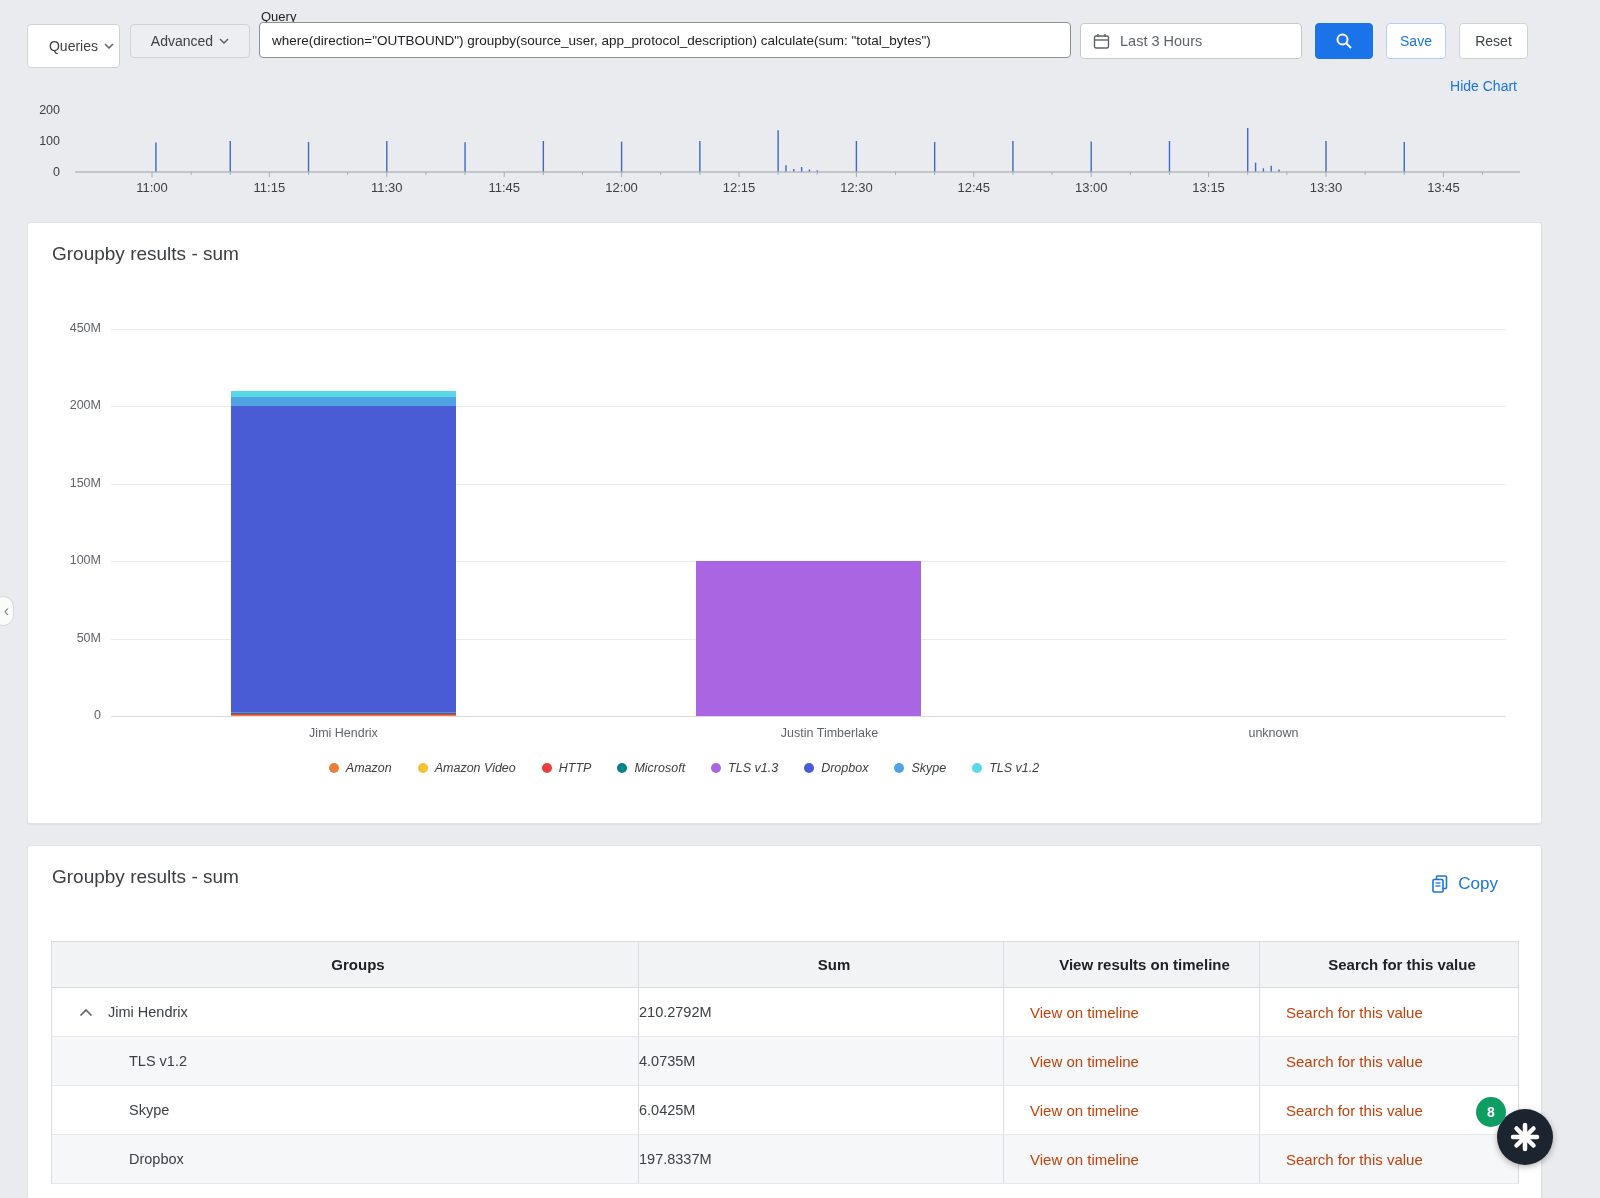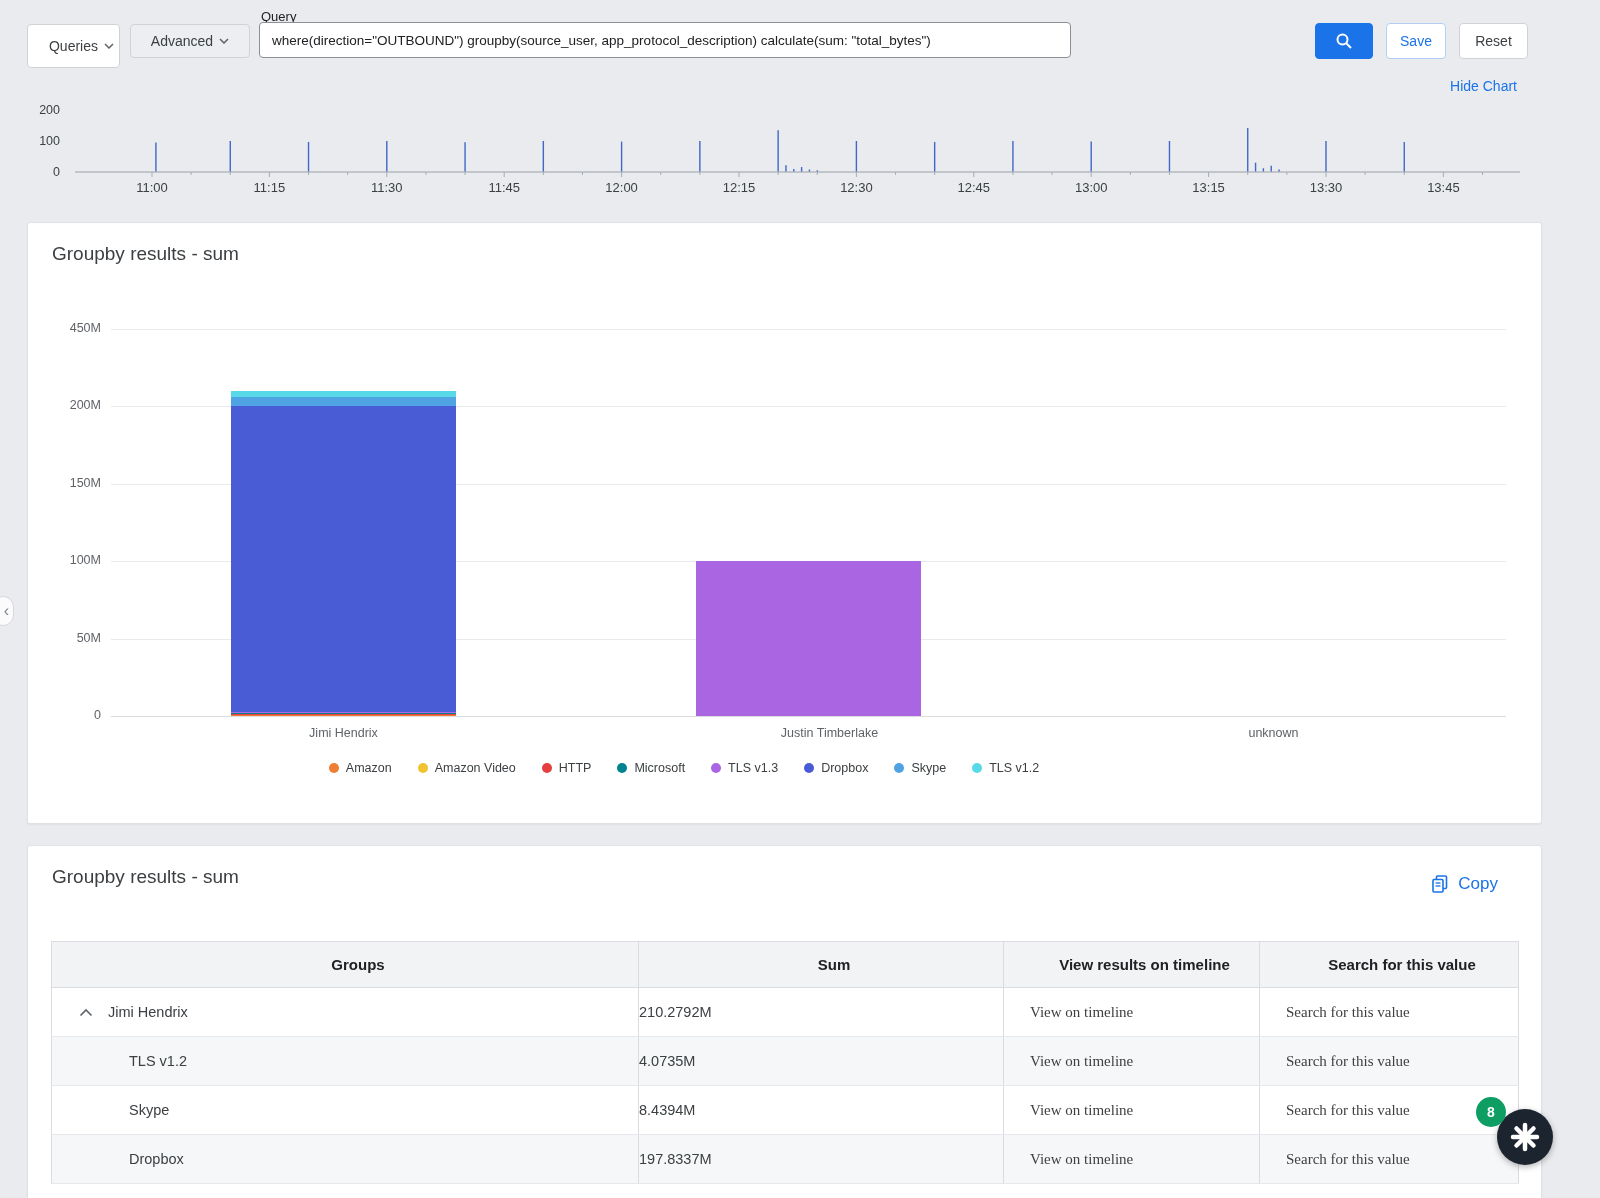--- a/index.html
+++ b/index.html
@@ -30,40 +30,40 @@
   .card1{left:27px;top:222px;width:1513px;height:600px;}
   .card2{left:27px;top:845px;width:1513px;height:430px;}
   .card-title{position:absolute;left:24px;top:20px;font-size:19px;font-weight:400;color:#3c4043;margin:0;}
   
   .bar-plot{position:absolute;left:83px;top:106px;width:1395px;height:387px;}
   .gridline{position:absolute;left:0;right:0;height:1px;background:#e8eaec;}
   .gridline.zero{background:#dadce0;}
   .y-lab{position:absolute;width:68px;text-align:right;font-size:12.5px;color:#5f6368;}
   .bar-seg{position:absolute;}
   .cat-lab{position:absolute;text-align:center;font-size:12.5px;color:#5f6368;}
-  .legend{position:absolute;left:0;top:538px;width:1312px;display:flex;justify-content:center;gap:26px;}
+  .legend{position:absolute;left:0;top:538px;width:1312px;display:flex;justify-content:center;gap:26px;font-style:italic;}
   .legend-item{display:flex;align-items:center;gap:7px;font-size:12.5px;color:#3c4043;cursor:pointer;}
   .legend-dot{width:10px;height:10px;border-radius:50%;}
   
   .copy-link{position:absolute;right:43px;top:28px;display:flex;align-items:center;gap:8px;
        color:#1a73e8;font-size:17px;cursor:pointer;text-decoration:none;text-align:center;}
   
   .gtable{position:absolute;left:23px;top:95px;width:1467px;border-collapse:collapse;table-layout:fixed;
        border:1px solid #dadce0;font-size:14.5px;background:#fff;}
   .gtable col.c1{width:587px;} .gtable col.c2{width:365px;} .gtable col.c3{width:256px;} .gtable col.c4{width:259px;}
   .gtable th{background:#f1f3f4;height:45px;text-align:center;font-weight:700;font-size:15px;color:#202124;
        padding:0 0 0 26px;border-right:1px solid #dadce0;border-bottom:1px solid #dadce0;}
   .gtable th:last-child,.gtable td:last-child{border-right:none;}
   .gtable td{height:48px;border-right:1px solid #dadce0;border-bottom:1px solid #e6e8eb;padding:0;}
   .gtable tr.alt td{background:#f6f7f8;}
   .cell-group{display:flex;align-items:center;gap:12px;padding-left:24px;}
   .cell-group.indent{padding-left:77px;}
   .chev-btn{display:inline-flex;align-items:center;justify-content:center;width:20px;height:20px;cursor:pointer;}
   .cell-sum{text-align:left;padding-right:24px;}
-  .tlink{color:#404040;text-decoration:none;font-size:15px;padding-left:26px;cursor:pointer;display:inline-block;font-family:Liberation Serif, serif;}
+  .tlink{color:#c2410c;text-decoration:none;font-size:15px;padding-left:26px;cursor:pointer;display:inline-block;}
   
   .badge{position:absolute;left:1476px;top:1097px;width:30px;height:30px;border-radius:50%;background:#0e9d63;
        color:#fff;font-size:14px;font-weight:700;display:flex;align-items:center;justify-content:center;z-index:6;cursor:pointer;}
   .fab{position:absolute;left:1497px;top:1109px;width:56px;height:56px;border-radius:50%;background:#1c2430;
        display:flex;align-items:center;justify-content:center;z-index:5;cursor:pointer;box-shadow:0 2px 6px rgba(0,0,0,.3);}
   .edge-tab{position:absolute;left:-8px;top:596px;width:22px;height:30px;border-radius:15px;background:#fbfbfc;
        border:1px solid #d6d9dc;display:flex;align-items:center;justify-content:flex-end;padding-right:4px;
        box-sizing:border-box;color:#80868b;font-size:16px;cursor:pointer;z-index:4;}
 </style>
 </head>
@@ -78,20 +78,29 @@
       </svg>
   </div>
   <div class="btn btn-advanced">
     <span>Advanced</span>
     <svg width="10" height="6" viewBox="0 0 10 6">
         <polyline points="1,1 5,5 9,1" fill="none" stroke="#5f6368" stroke-width="1.5"></polyline>
       </svg>
   </div>
   <label class="query-label">Query</label>
   <input class="query-input" type="text" value="where(direction=&quot;OUTBOUND&quot;) groupby(source_user, app_protocol_description) calculate(sum: &quot;total_bytes&quot;)" style="">
+  <div class="timerange">
+    <svg width="17" height="17" viewBox="0 0 17 17">
+      <rect x="1.5" y="3" width="14" height="12" rx="1.5" fill="none" stroke="#5f6368" stroke-width="1.4"></rect>
+      <line x1="1.5" y1="7" x2="15.5" y2="7" stroke="#5f6368" stroke-width="1.4"></line>
+      <line x1="5" y1="1" x2="5" y2="4" stroke="#5f6368" stroke-width="1.4"></line>
+      <line x1="12" y1="1" x2="12" y2="4" stroke="#5f6368" stroke-width="1.4"></line>
+    </svg>
+    <span>Last 3 Hours</span>
+  </div>
   <div class="btn btn-search">
     <svg width="18" height="18" viewBox="0 0 18 18">
       <circle cx="7.5" cy="7.5" r="5" fill="none" stroke="#fff" stroke-width="2"></circle>
       <line x1="11.5" y1="11.5" x2="16" y2="16" stroke="#fff" stroke-width="2"></line>
     </svg>
   </div>
   <div class="btn btn-save">
     <span>Save</span>
   </div>
   <div class="btn btn-reset">
@@ -300,21 +309,21 @@
           <td class="cell-sum">4.0735M</td>
           <td><a class="tlink">View on timeline</a></td>
           <td><a class="tlink">Search for this value</a></td>
         </tr>
         <tr>
           <td>
               <span class="cell-group indent">
             <span>Skype</span>
           </span>
             </td>
-          <td class="cell-sum">8.4394M</td>
+          <td class="cell-sum">6.0425M</td>
           <td><a class="tlink">View on timeline</a></td>
           <td><a class="tlink">Search for this value</a></td>
         </tr>
         <tr class="alt">
           <td>
               <span class="cell-group indent">
             <span>Dropbox</span>
           </span>
             </td>
           <td class="cell-sum">197.8337M</td>

